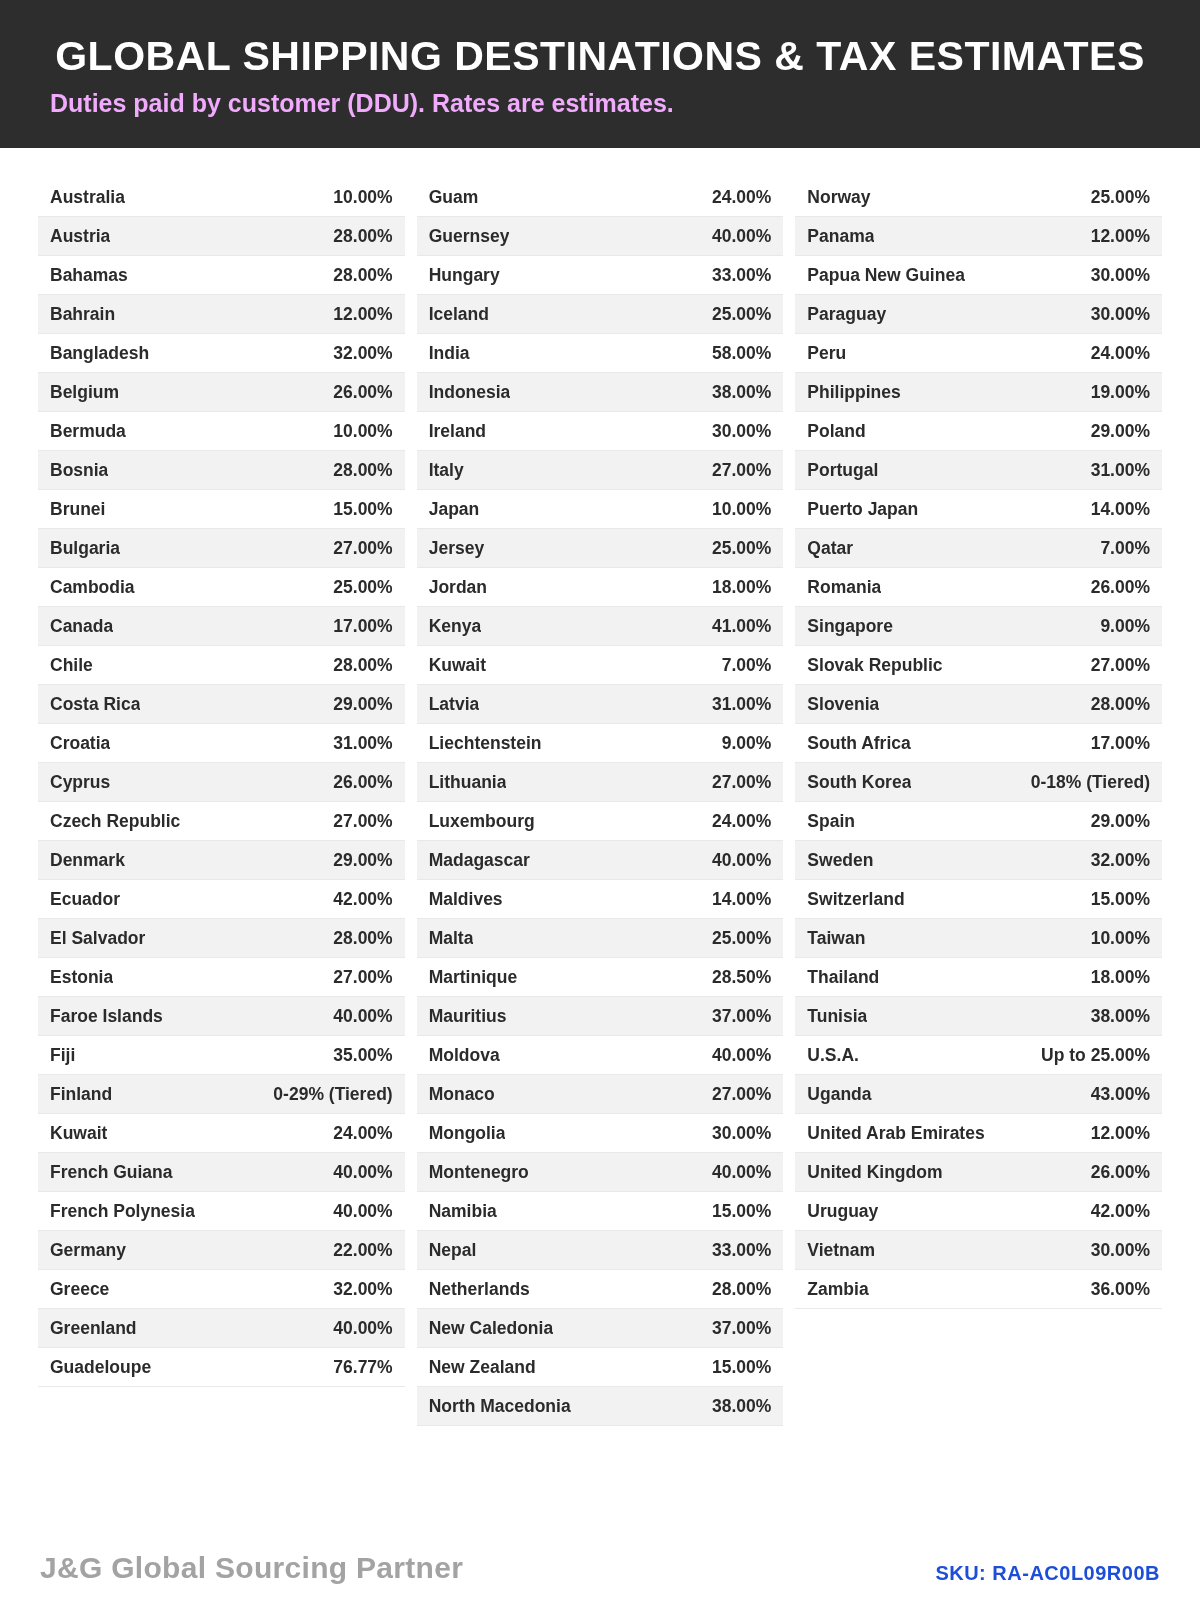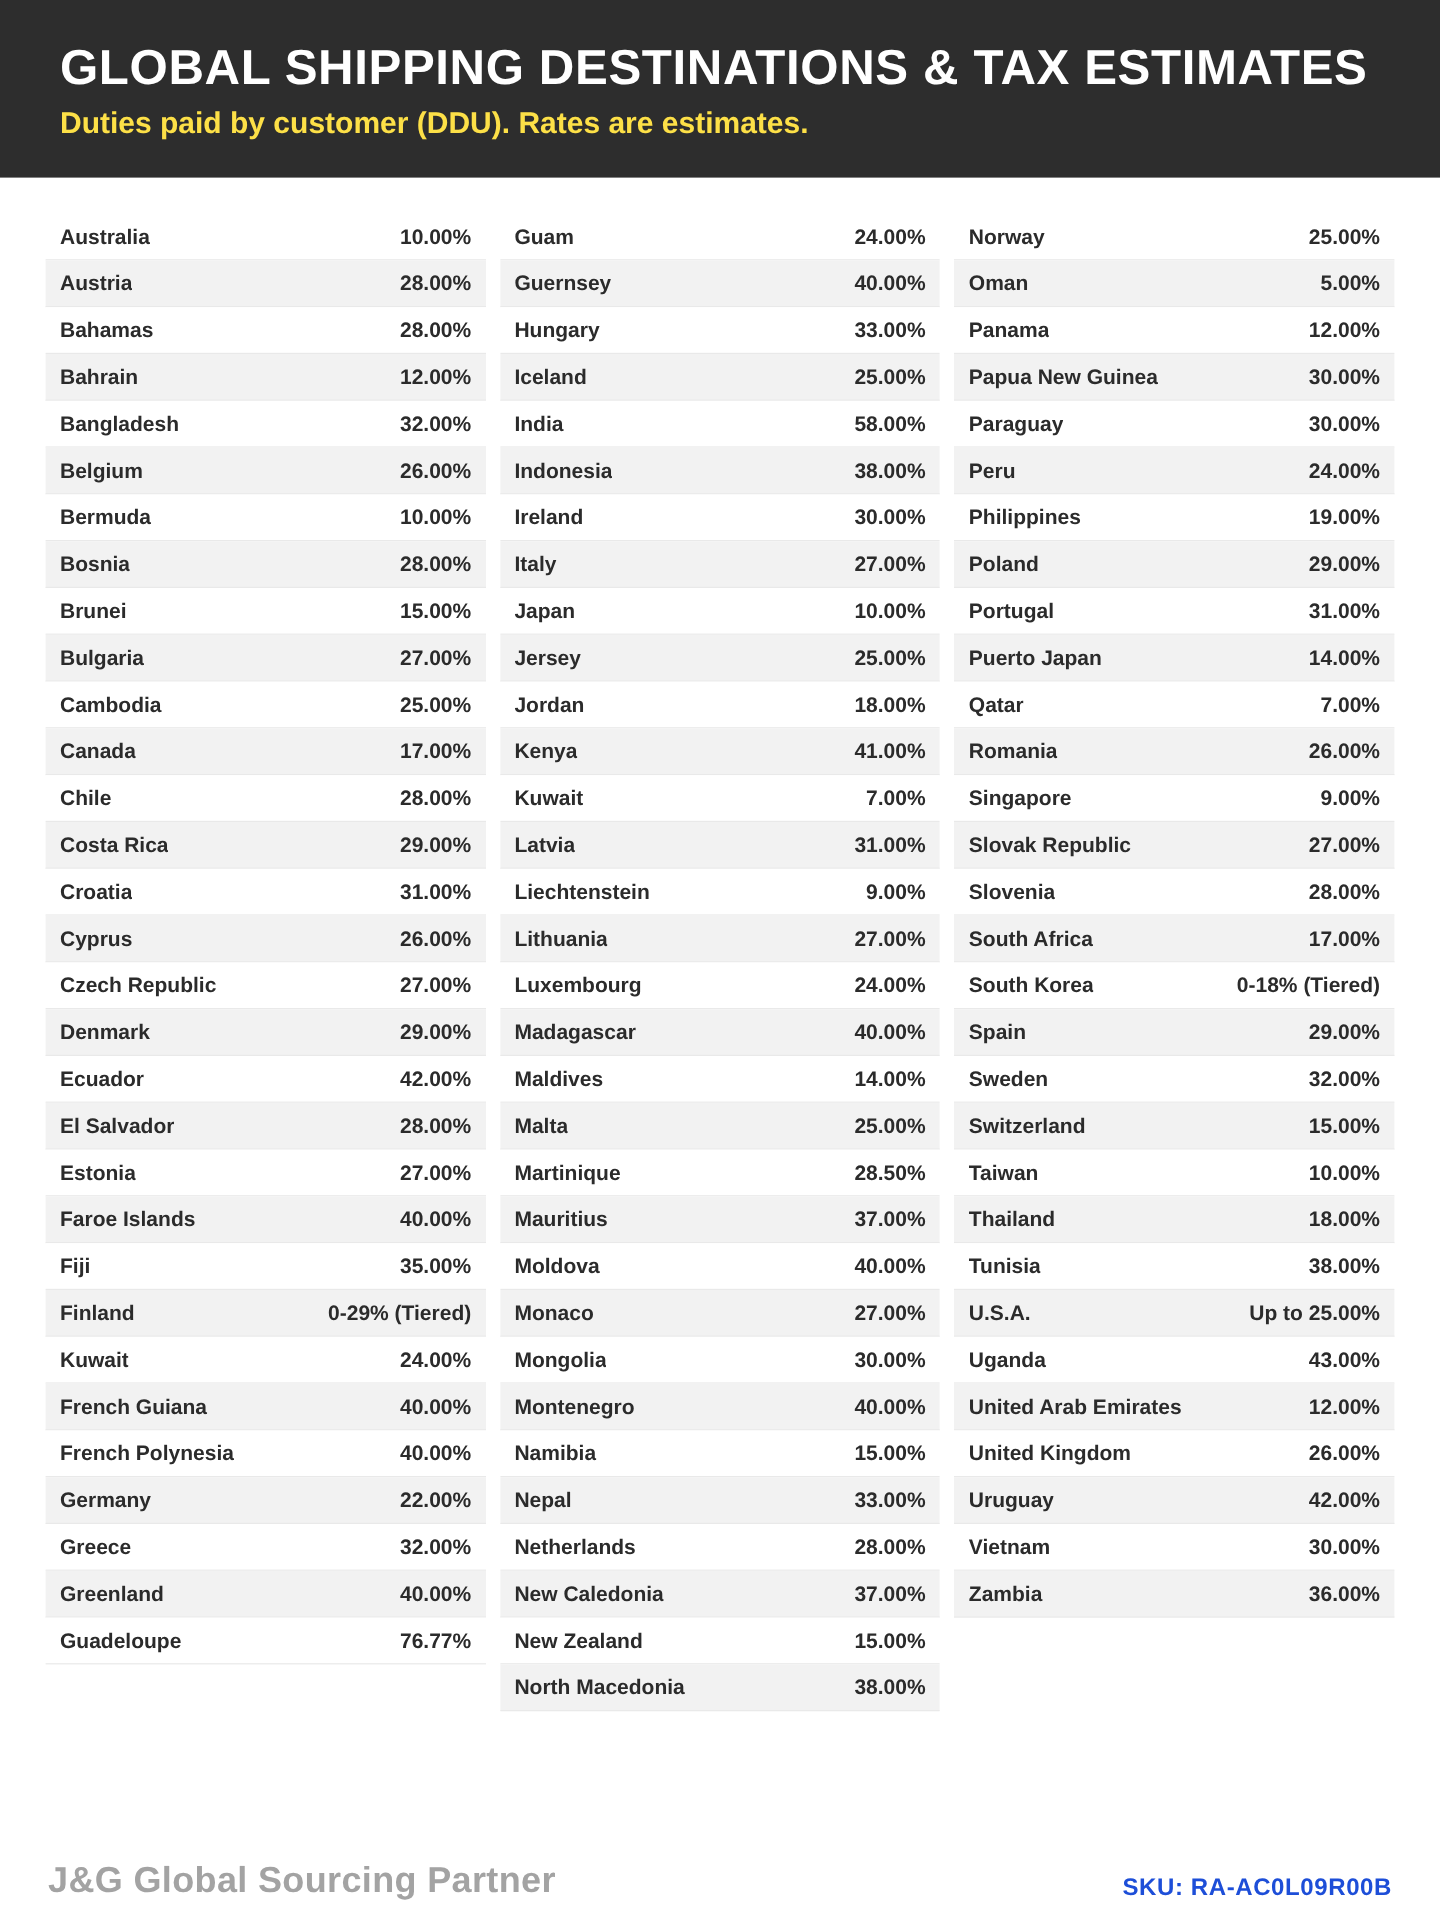--- a/index.html
+++ b/index.html
@@ -16,26 +16,27 @@
     color: #ffffff;
     padding: 34px 50px 30px 50px;
     height: 148px;
   }
   .header h1 {
     font-size: 41px;
     font-weight: 800;
     letter-spacing: 0.5px;
     color: #ffffff;
     line-height: 1.1;
+    text-align: center;
   }
   .header .subtitle {
     margin-top: 10px;
     font-size: 25px;
     font-weight: 700;
-    color: #fde047;
+    color: #f0abfc;
   }
 
   
   .columns {
     display: flex;
     gap: 12px;
     padding: 30px 38px 0 38px;
   }
   .col {
     flex: 1 1 0;
@@ -346,24 +347,20 @@
         <span class="country">North Macedonia</span>
         <span class="rate">38.00%</span>
       </div>
     </div>
   <div class="col">
       <div class="row">
         <span class="country">Norway</span>
         <span class="rate">25.00%</span>
       </div>
       <div class="row">
-        <span class="country">Oman</span>
-        <span class="rate">5.00%</span>
-      </div>
-      <div class="row">
         <span class="country">Panama</span>
         <span class="rate">12.00%</span>
       </div>
       <div class="row">
         <span class="country">Papua New Guinea</span>
         <span class="rate">30.00%</span>
       </div>
       <div class="row">
         <span class="country">Paraguay</span>
         <span class="rate">30.00%</span>

